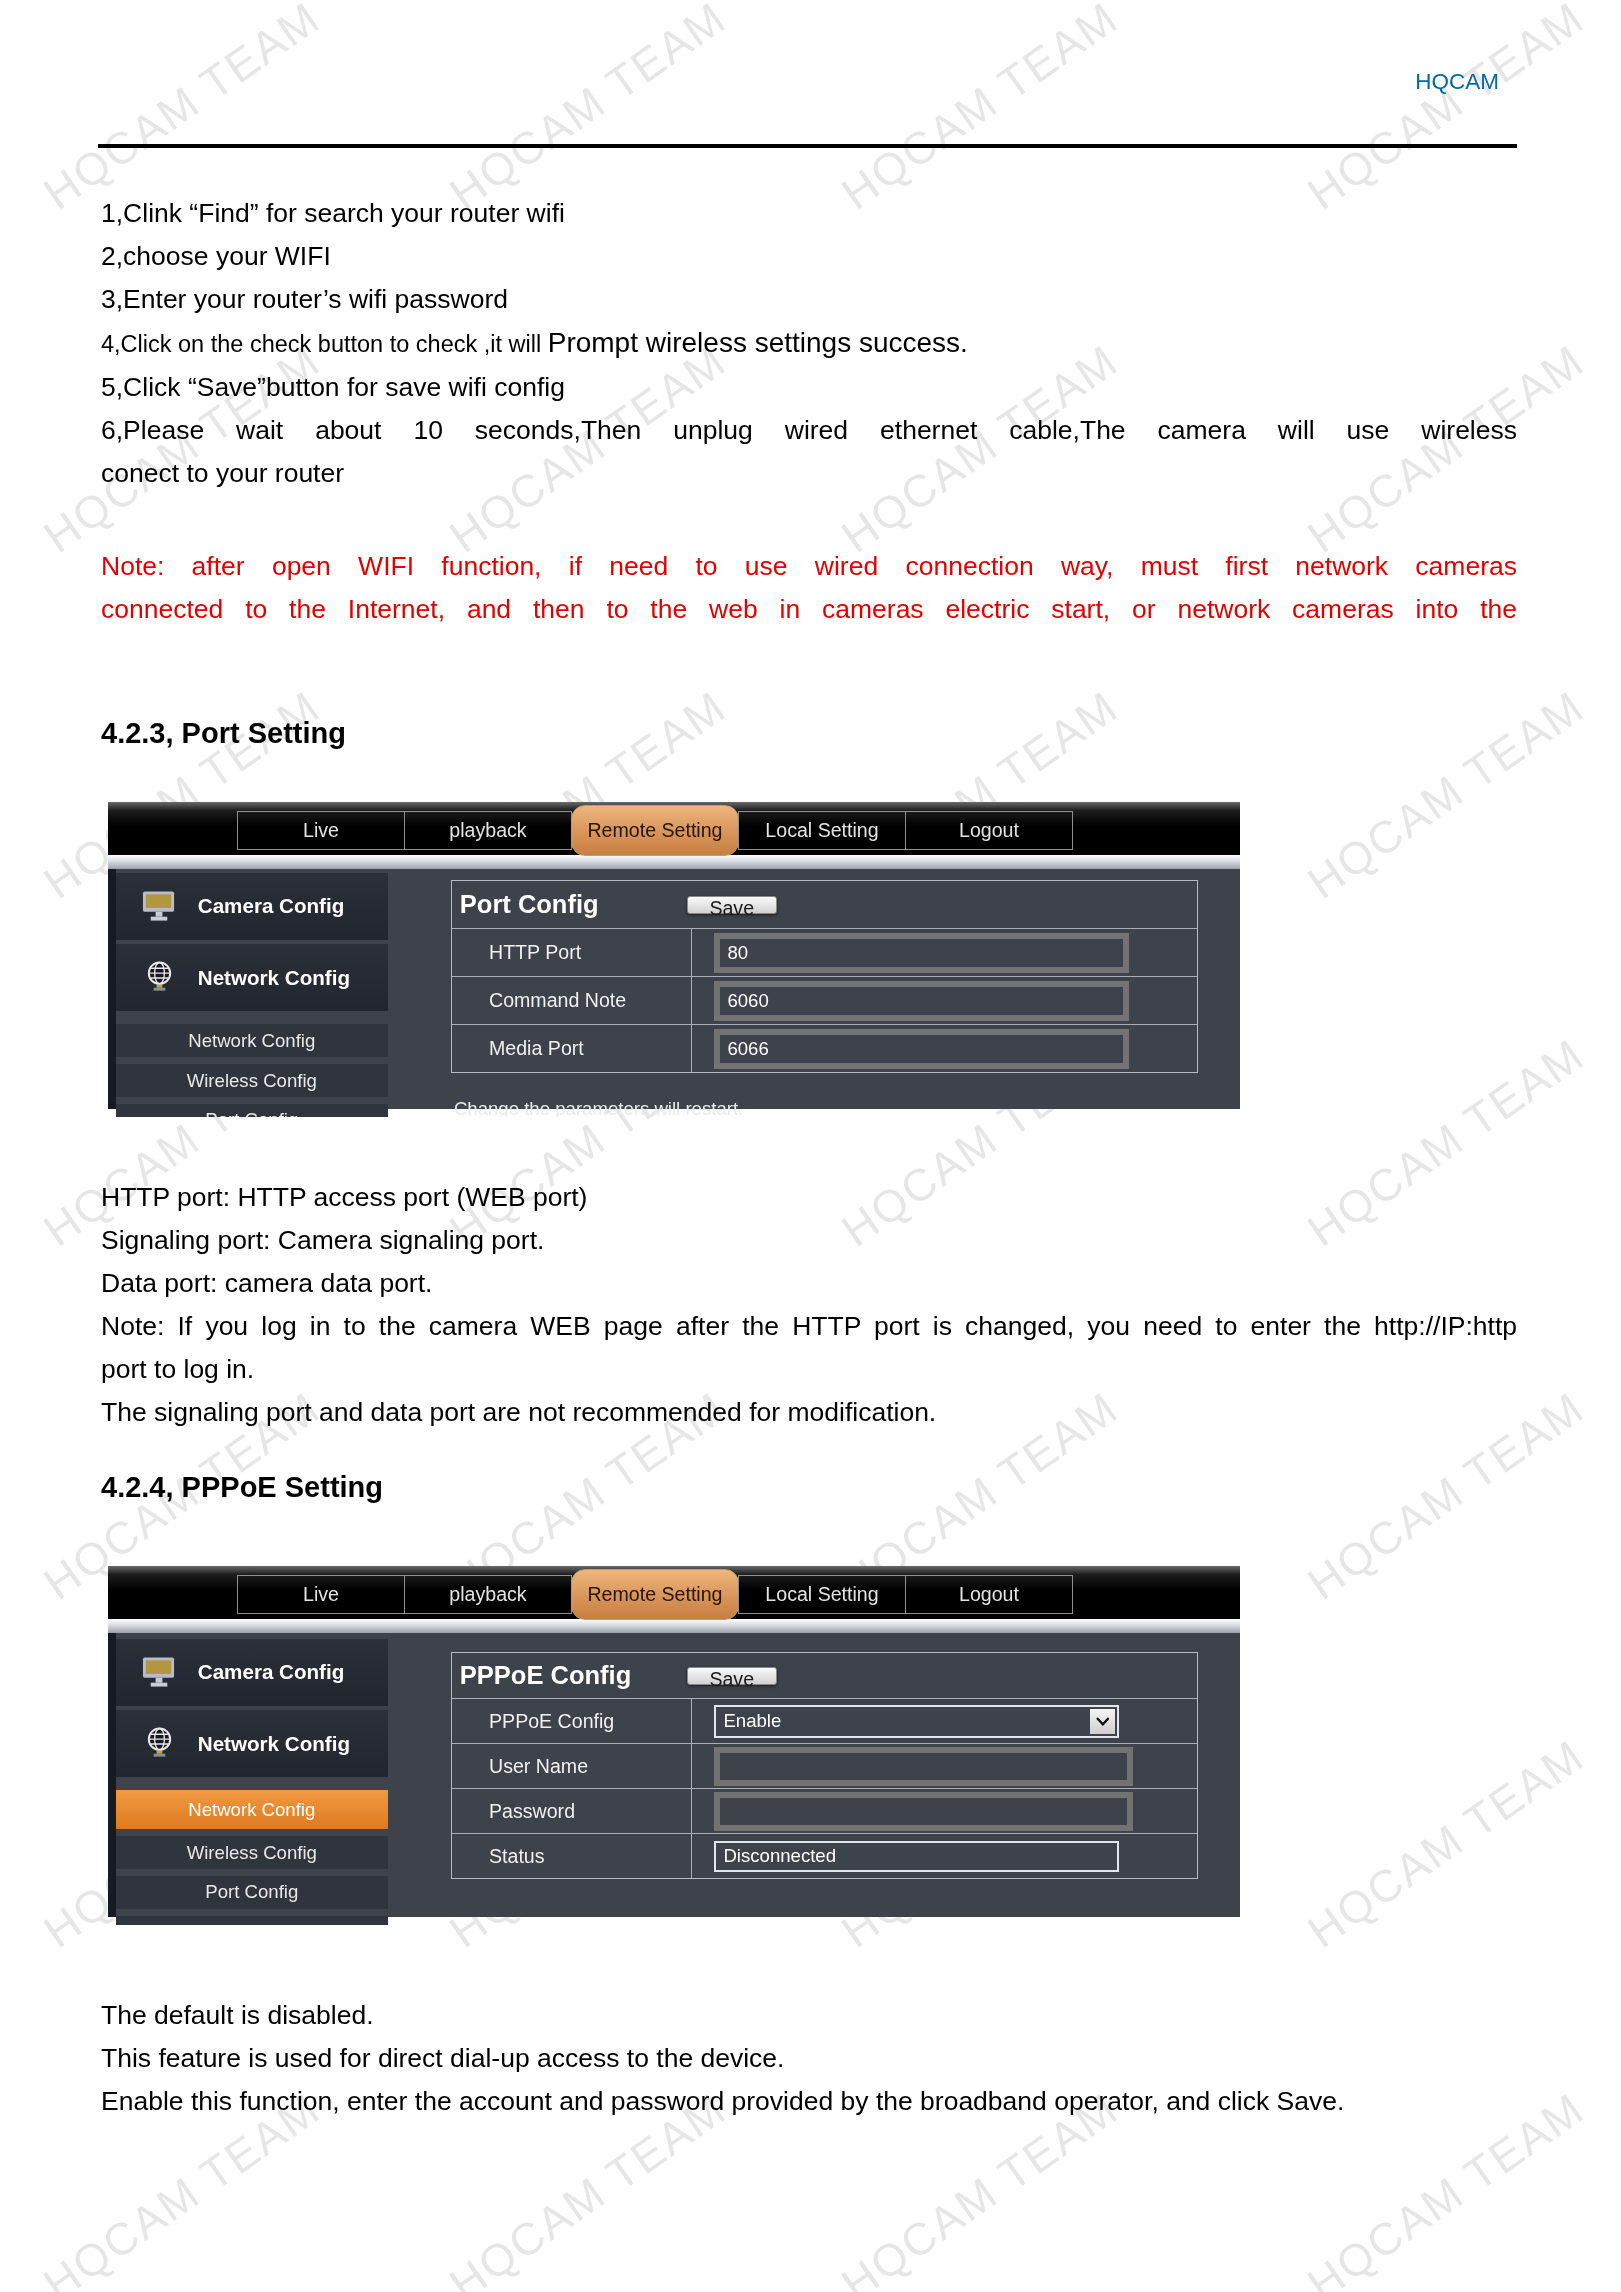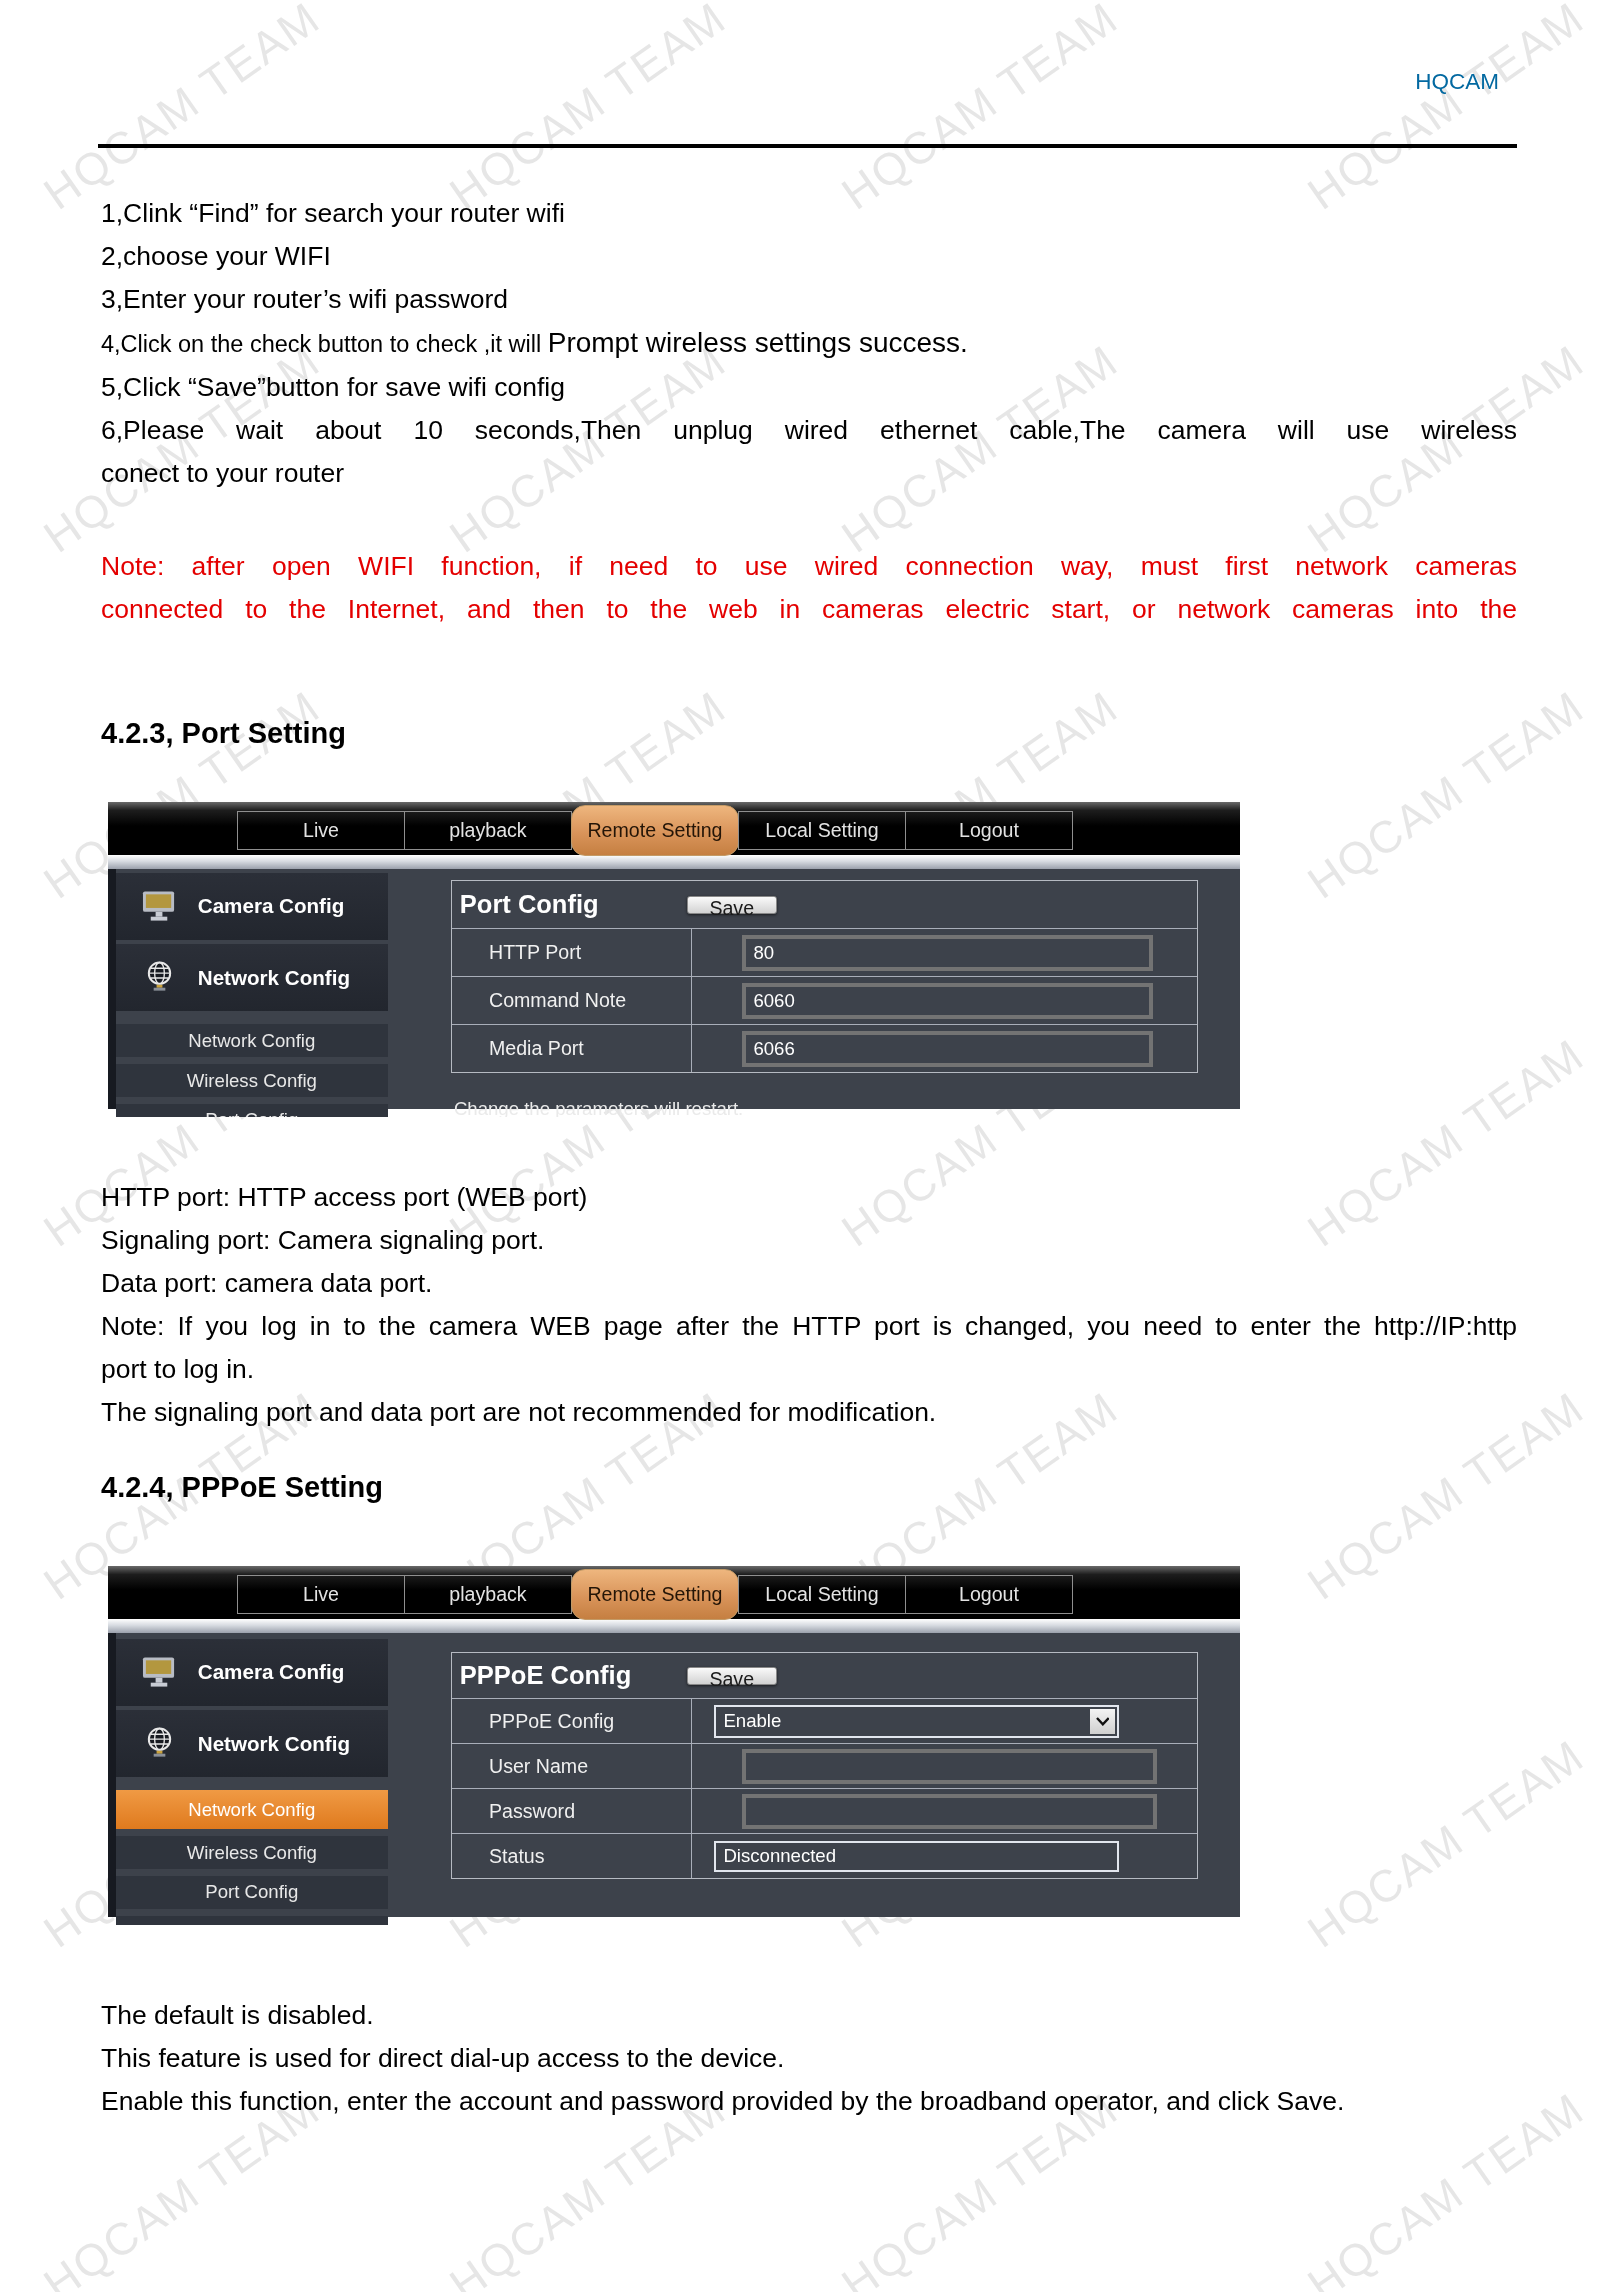--- a/index.html
+++ b/index.html
@@ -51,22 +51,22 @@
   .panel-title{min-width:227px;font-size:25.5px;font-weight:bold;color:#fff;padding-right:15.7px;box-sizing:border-box;}
   .save-btn{height:18px;padding:0 21.6px;font-size:19.6px;font-family:"Liberation Sans",sans-serif;
             color:#1a1a1a;background:linear-gradient(180deg,#fafafa 0%,#d2d2d2 100%);
             border:1px solid #888;border-radius:2.9px;box-shadow:0 1px 2.9px rgba(0,0,0,.55);}
   .prow{display:flex;height:47px;border-top:1px solid #a9aeb9;}
   .shot-pppoe .prow{height:44px;}
   .shot-pppoe .panel-title-row{height:45px;}
   .plabel{width:240px;border-right:1px solid #a9aeb9;display:flex;align-items:center;
           padding-left:37px;box-sizing:border-box;color:#f0f0f0;font-size:19.6px;}
   .pval{flex:1;display:flex;align-items:center;padding-left:21.6px;}
-  .pinput{width:388px;height:27.4px;background:transparent;border:4px solid #737373;
-          color:#fff;font-size:18.6px;font-family:"Liberation Sans",sans-serif;padding:0 7.8px;margin-left:28px;}
+  .pinput{width:388px;height:27.4px;background:transparent;border:6px solid #737373;
+          color:#fff;font-size:18.6px;font-family:"Liberation Sans",sans-serif;padding:0 7.8px;}
   .select-box{position:relative;width:394px;height:29px;border:2px solid #e2e6ee;
           display:flex;align-items:center;padding-left:7.8px;box-sizing:content-box;
           color:#fff;font-size:18.6px;}
   .select-box .chev{position:absolute;right:2px;top:2px;bottom:2px;width:25.5px;
           background:linear-gradient(180deg,#f4f4f4,#cfcfcf);
           display:flex;align-items:center;justify-content:center;}
   .status-box{width:394px;height:27.4px;border:2px solid #e2e6ee;color:#fff;font-size:18.6px;
           display:flex;align-items:center;padding-left:7.8px;}
   .panel-foot{margin-top:25px;margin-left:2.9px;font-size:18.6px;color:#eaeaea;}
 </style>

